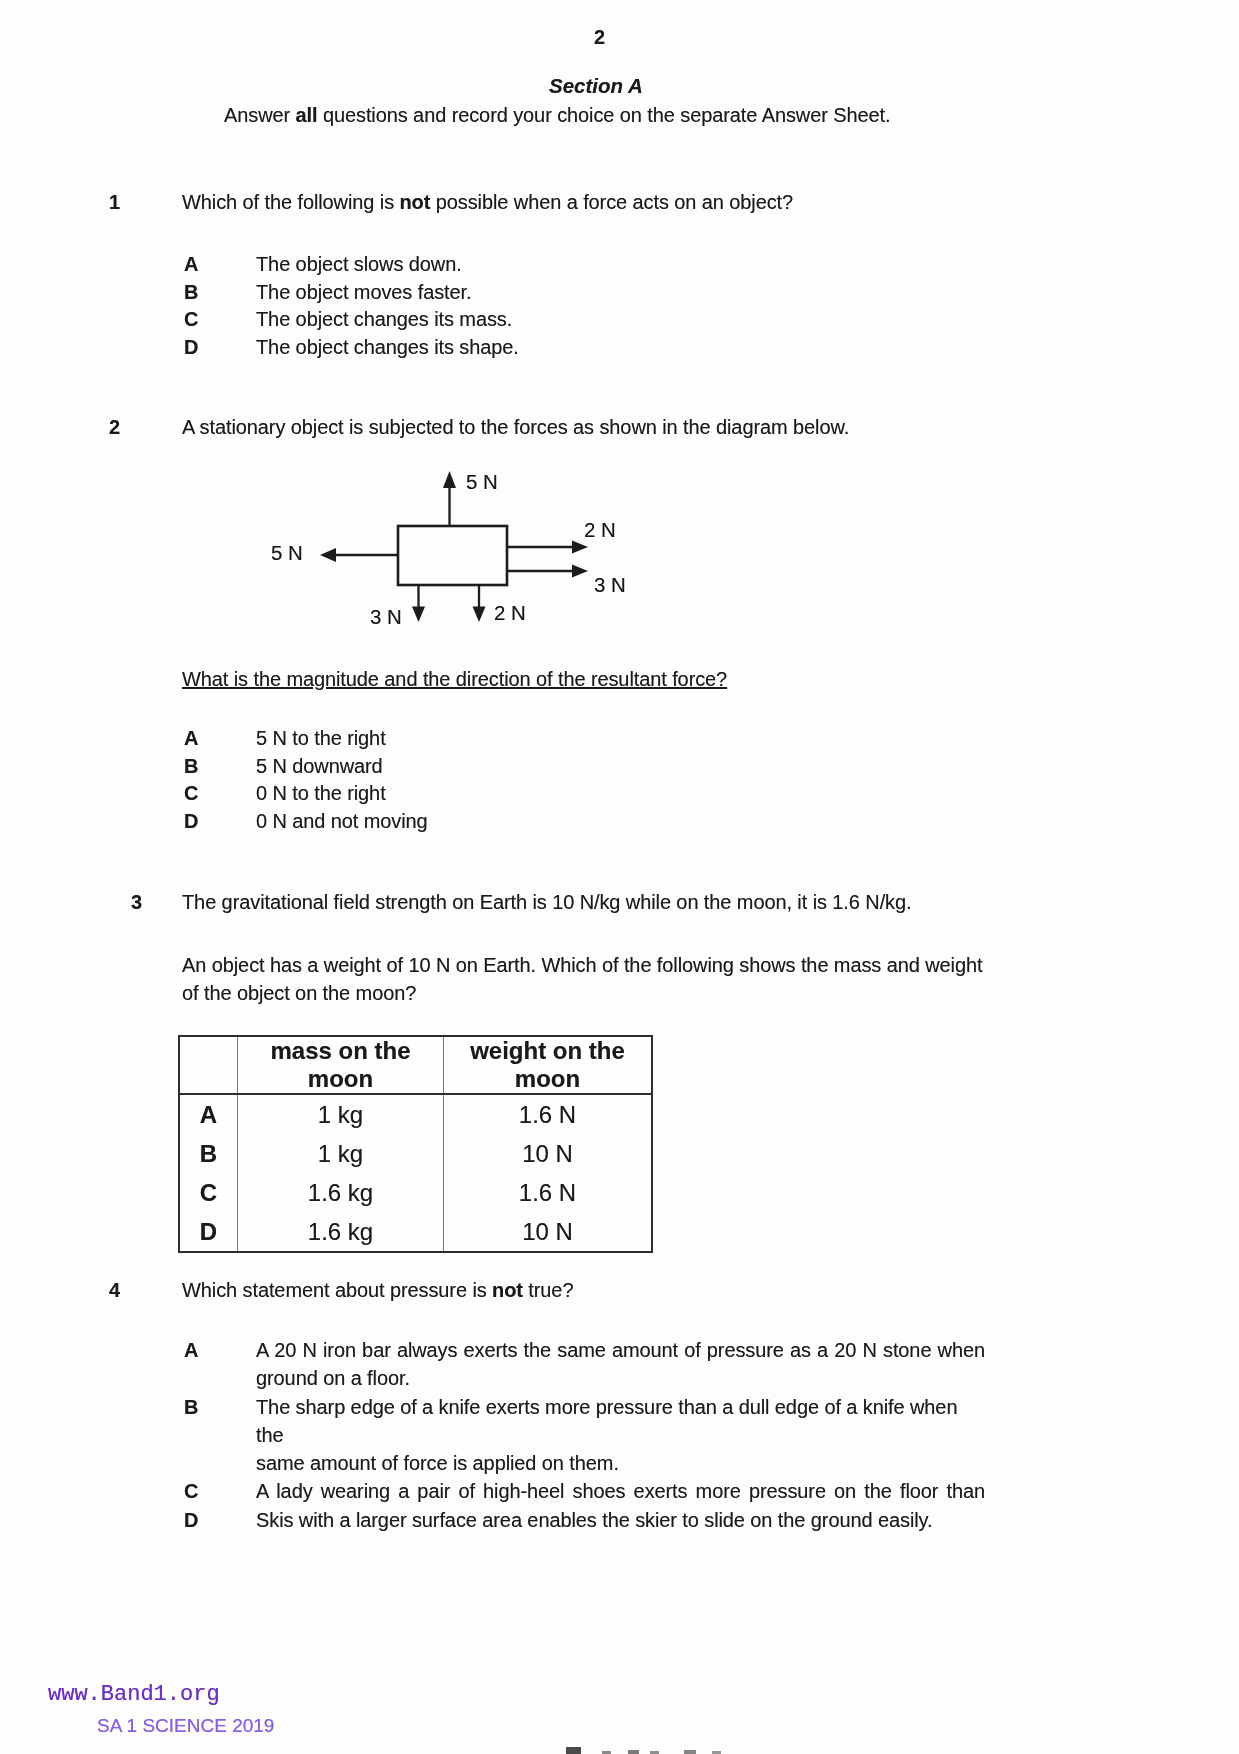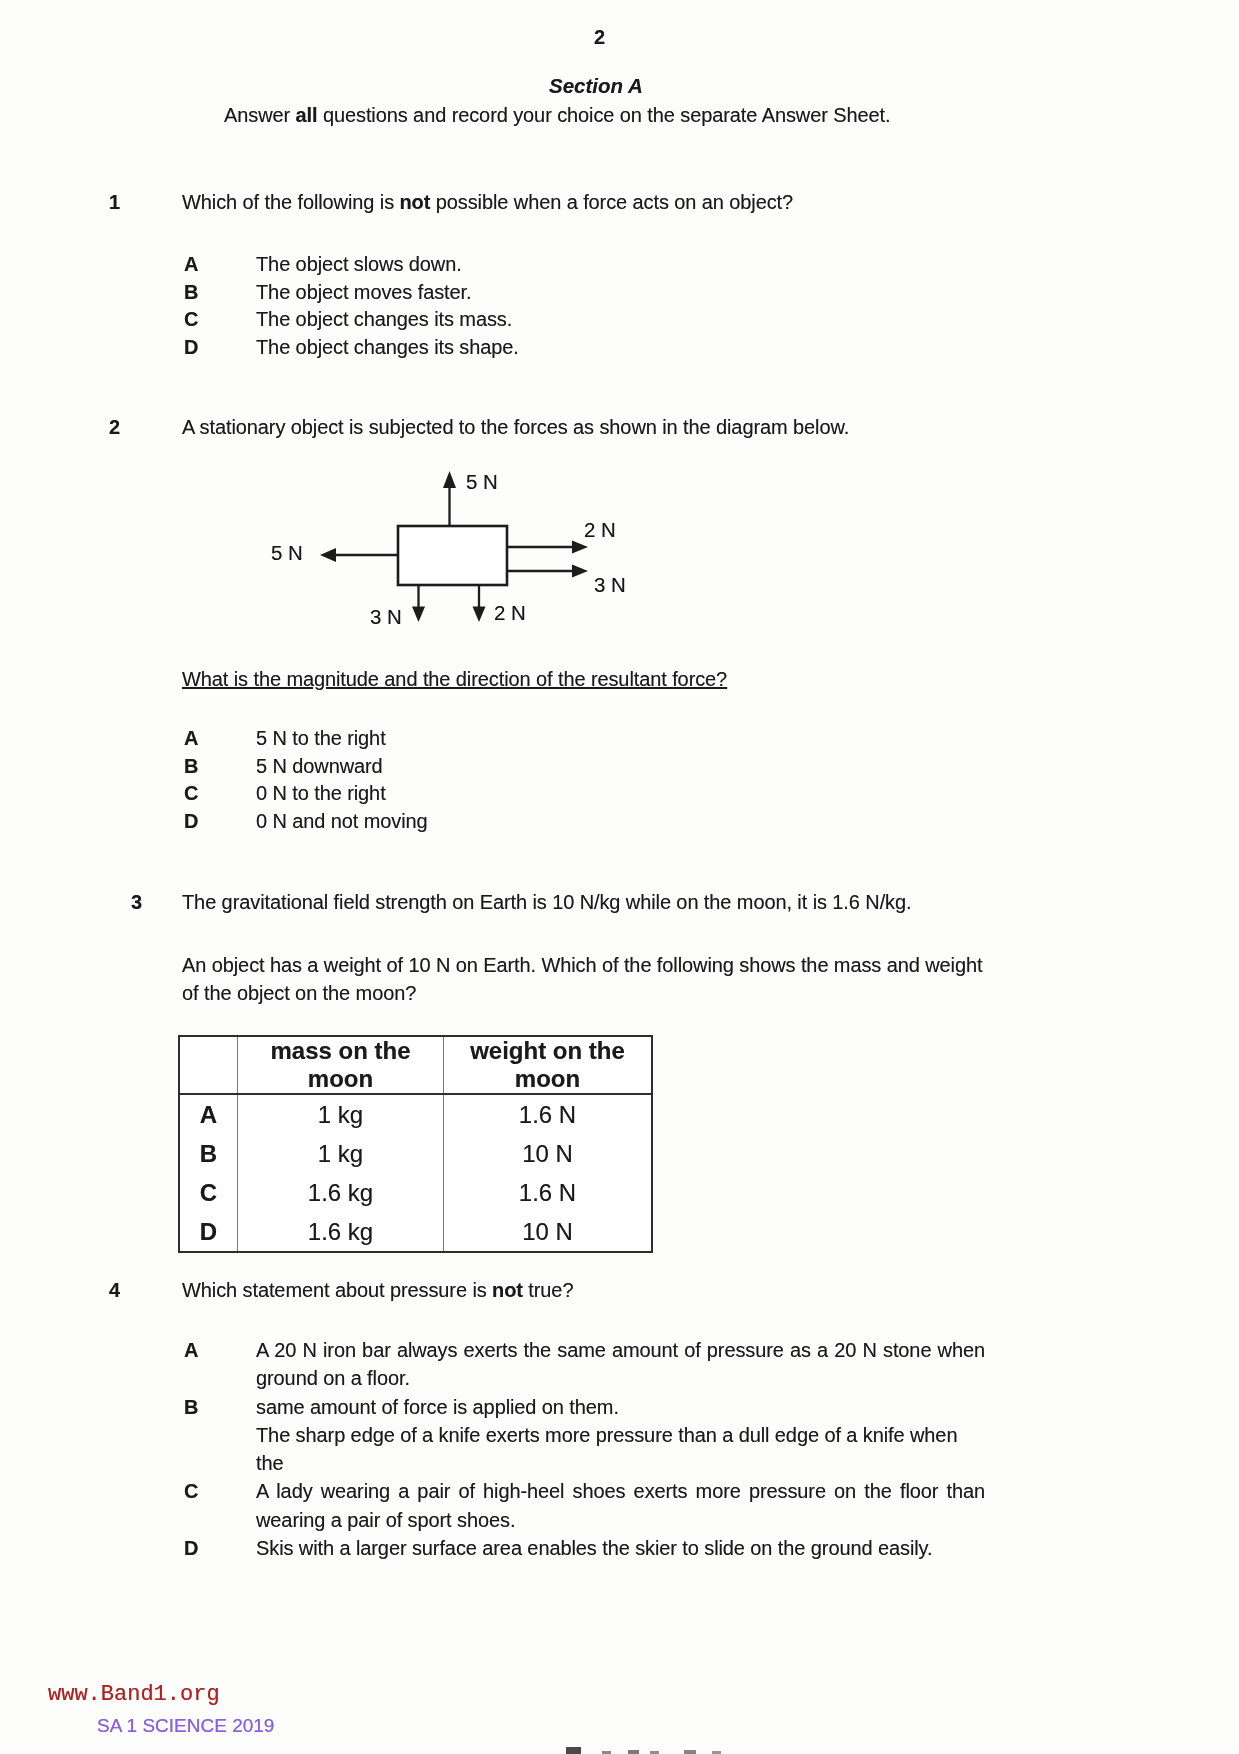--- a/index.html
+++ b/index.html
@@ -42,21 +42,21 @@
   .cw0{width:57px;} .cw1{width:205px;} .cw2{width:207px;}
 
   
   svg.diagram line, svg.diagram rect{stroke:#1c1c1c;}
   svg.diagram line{stroke-width:2.3;}
   svg.diagram rect{fill:#fefefe;stroke-width:2.6;}
   svg.diagram polygon{fill:#1c1c1c;}
   svg.diagram text{font-family:"Liberation Sans",sans-serif;font-size:20.5px;fill:#161616;}
 
   
-  .footer-url{font-family:"Liberation Mono","DejaVu Sans Mono",monospace;font-size:22px;color:#b91c1c;}
+  .footer-url{font-family:"Liberation Mono","DejaVu Sans Mono",monospace;font-size:22px;color:#6d28d9;}
   .footer-doc{font-size:19px;color:#8b5cf6;}
 
   
   .cutoff{overflow:hidden;}
   .cutoff i{position:absolute;background:#4a4a4a;display:block;}
 </style>
 </head>
 <body>
 
 <div class="page">
@@ -190,29 +190,28 @@
     <div class="opt">
       <span class="l">A</span>
       <span class="t">
         <div class="just">A 20 N iron bar always exerts the same amount of pressure as a 20 N stone when</div>
         <div>ground on a floor.</div>
       </span>
     </div>
     <div class="opt">
       <span class="l">B</span>
       <span class="t">
+        <div>The sharp edge of a knife exerts more pressure than a dull edge of a knife when the</div>
         <div>same amount of force is applied on them.</div>
-        <div>The sharp edge of a knife exerts more pressure than a dull edge of a knife when the</div>
       </span>
     </div>
     <div class="opt">
       <span class="l">C</span>
       <span class="t">
         <div class="just">A lady wearing a pair of high-heel shoes exerts more pressure on the floor than</div>
-        <div>wearing a pair of sport shoes.</div>
       </span>
     </div>
     <div class="opt">
       <span class="l">D</span>
       <span class="t">
         <div>Skis with a larger surface area enables the skier to slide on the ground easily.</div>
       </span>
     </div>
   </div>
 

